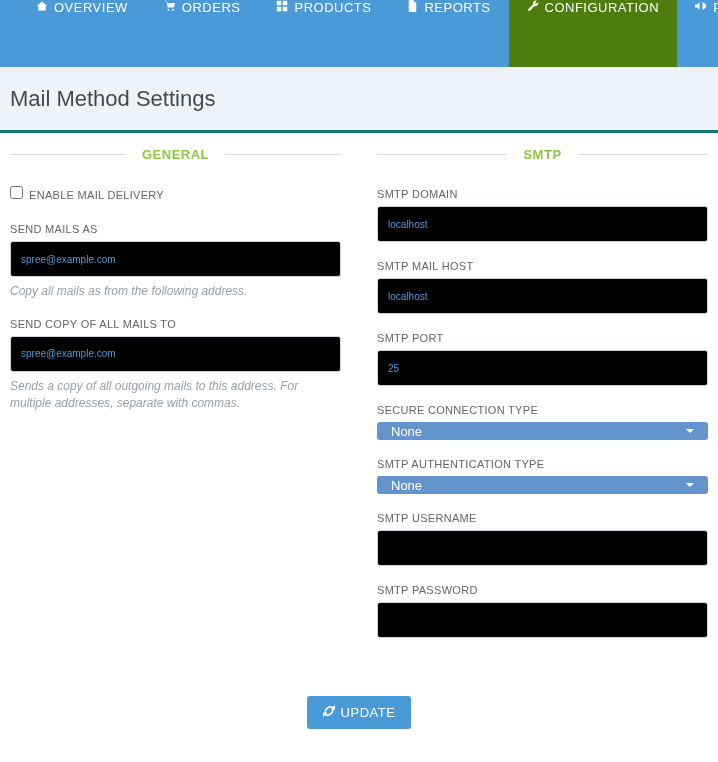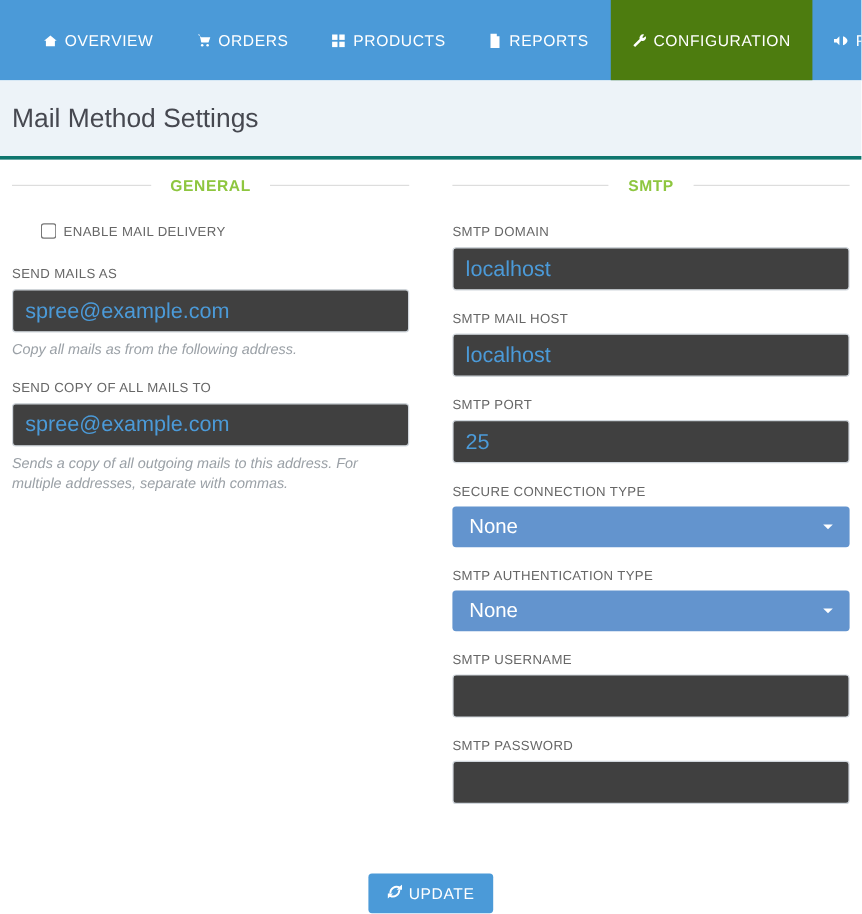--- a/index.html
+++ b/index.html
@@ -13,21 +13,20 @@
   .topnav {
     background: #4b9ad8;
     height: 67px;
     display: flex;
     align-items: stretch;
     overflow: hidden;
     padding-left: 18px;
   }
   .nav-item {
     display: flex;
-    align-items: center;
     gap: 6px;
     padding: 0 18px;
     color: #fff;
     font-size: 13px;
     letter-spacing: 0.5px;
     text-transform: uppercase;
     cursor: pointer;
     white-space: nowrap;
   }
   .nav-item.active {
@@ -74,60 +73,60 @@
   .label {
     display: block;
     font-size: 11px;
     color: #666;
     letter-spacing: 0.3px;
     text-transform: uppercase;
     margin-bottom: 6px;
   }
   .checkbox-row {
     display: flex;
+    align-items: center;
     gap: 6px;
     margin-bottom: 22px;
-    margin-left: 24px;
   }
   .checkbox-row input[type=checkbox] {
     width: 13px; height: 13px;
     position: relative;
     top: -2px;
   }
   .checkbox-row .label { margin-bottom: 0; display: inline; }
   .hint {
     font-size: 12px;
     color: #9aa0a6;
     font-style: italic;
     margin-top: 6px;
     line-height: 1.4;
   }
   input[type=text], input[type=password] {
     width: 100%;
     height: 36px;
     padding: 6px 10px;
     border: 1px solid #d0d6dc;
     border-radius: 3px;
-    font-size: 18px;
+    font-size: 10px;
     color: #4b9ad8;
-    background: #404040;
+    background: #000000;
   }
   input[type=text]::placeholder { color: #4b9ad8; }
   .select-mimic {
     width: 100%;
-    height: 34px;
+    height: 18px;
     background: #6394ce;
     color: #fff;
     border: none;
     border-radius: 3px;
     padding: 0 14px;
     display: flex;
     align-items: center;
     justify-content: space-between;
-    font-size: 17px;
+    font-size: 13px;
     cursor: pointer;
   }
   .select-mimic .caret {
     width: 0; height: 0;
     border-left: 4px solid transparent;
     border-right: 4px solid transparent;
     border-top: 4px solid #fff;
   }
   .actions {
     display: flex;

